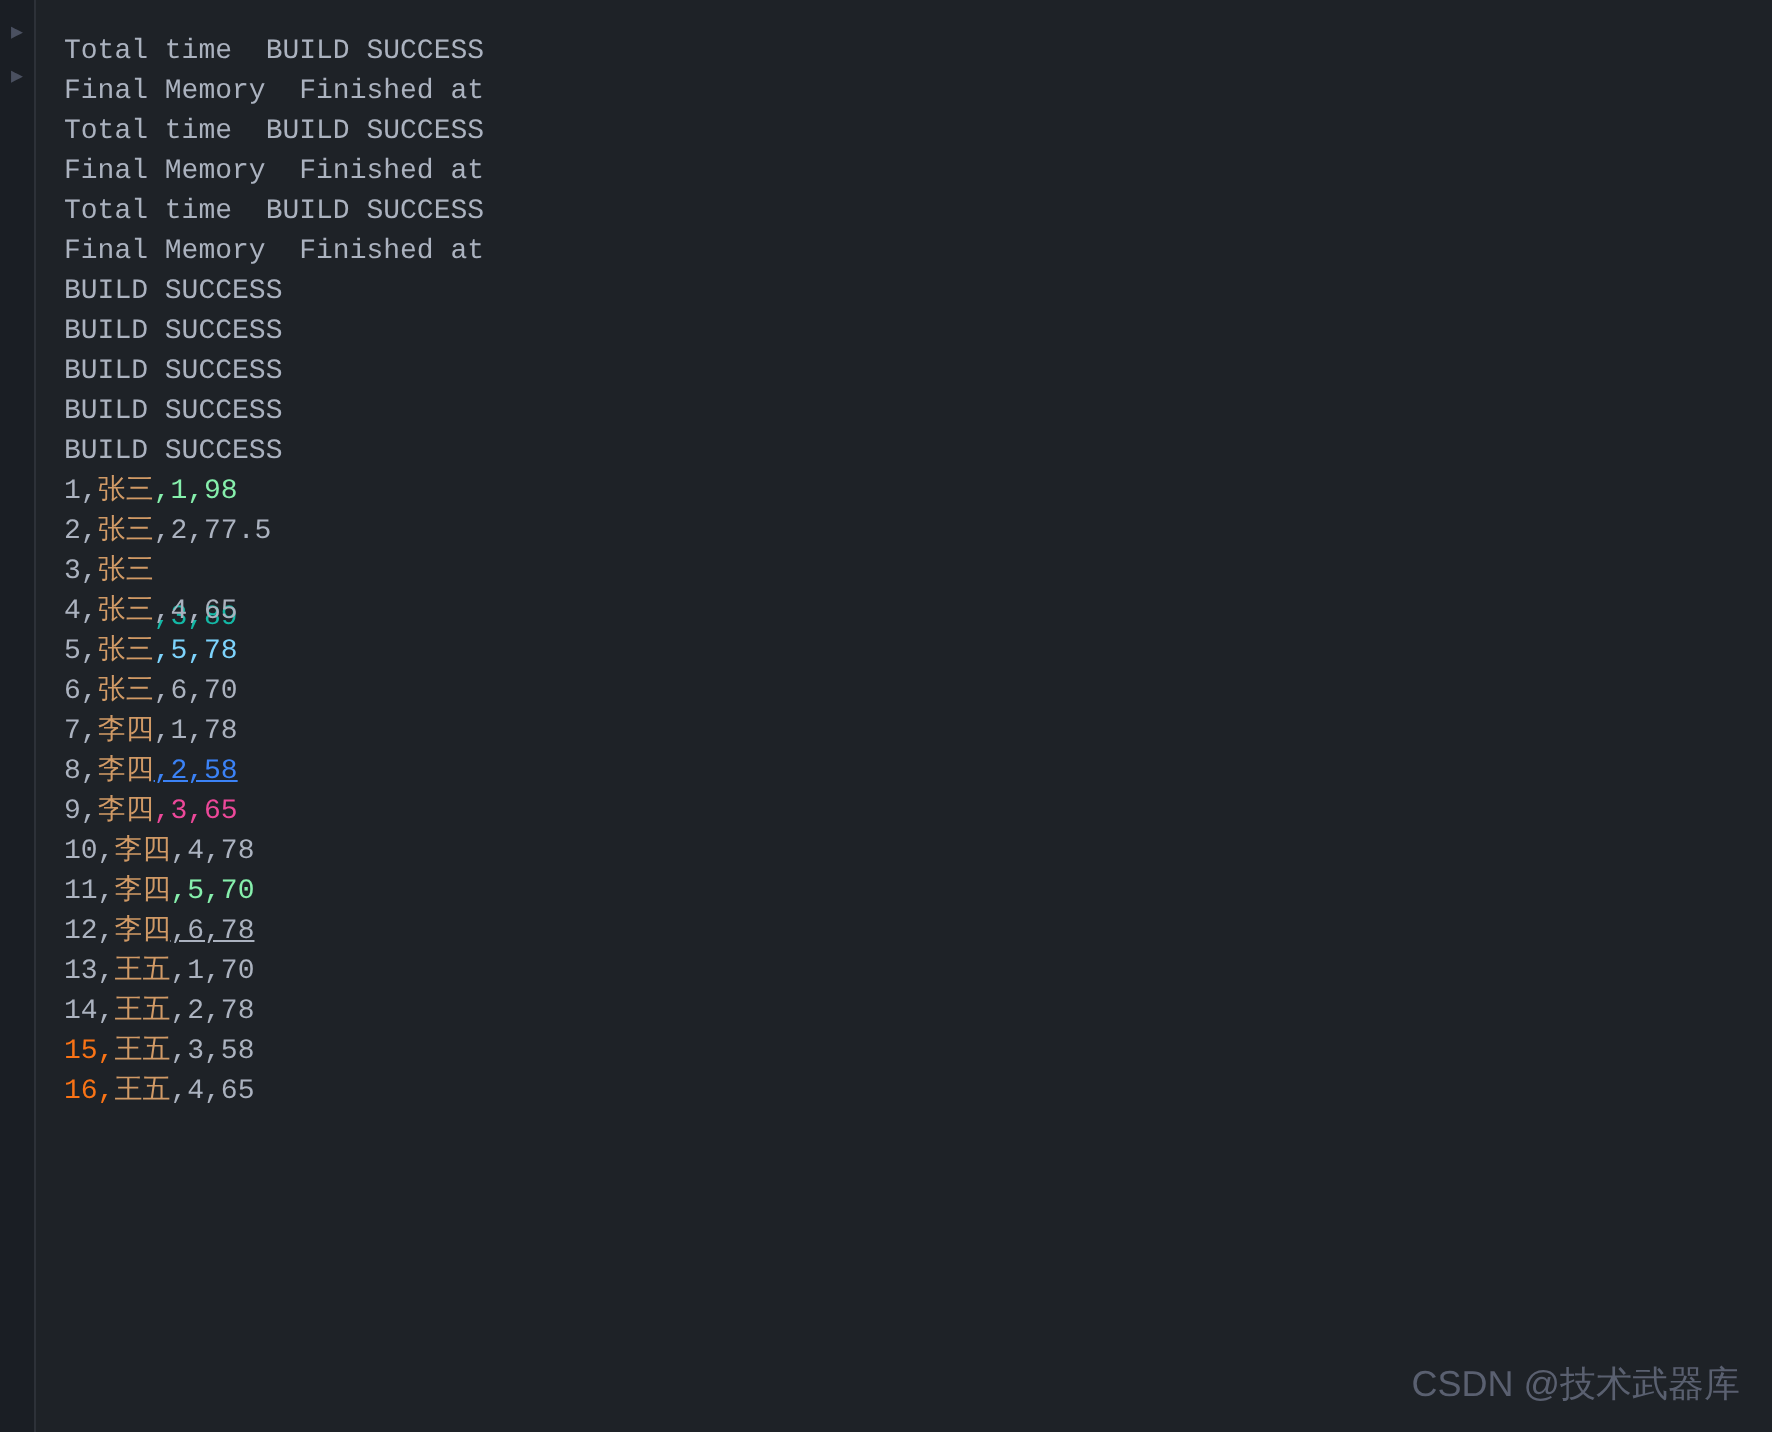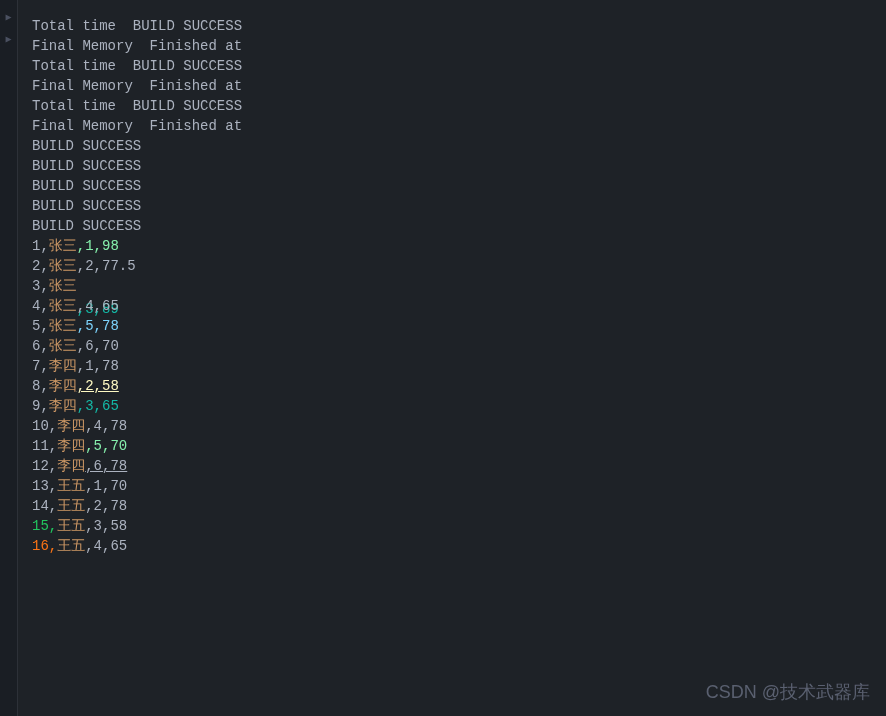--- a/index.html
+++ b/index.html
@@ -90,24 +90,24 @@
       <div class="line" style="color: rgb(171, 178, 191);">BUILD SUCCESS</div>
       <div class="line" style="color: rgb(171, 178, 191);">BUILD SUCCESS</div>
       <div class="line" style="color: rgb(171, 178, 191);">BUILD SUCCESS</div>
       <div class="line"><span style="color: rgb(171, 178, 191);">1,</span><span style="color: rgb(209, 154, 102);">张三</span><span style="color: #86efac;">,1,98</span></div>
       <div class="line"><span style="color: rgb(171, 178, 191);">2,</span><span style="color: rgb(209, 154, 102);">张三</span><span style="color: rgb(171, 178, 191); text-align: right;">,2,77.5</span></div>
       <div class="line"><span style="color: rgb(171, 178, 191);">3,</span><span style="color: rgb(209, 154, 102);">张三</span><span style="color: #14b8a6; margin-top: 46px;">,3,89</span></div>
       <div class="line"><span style="color: rgb(171, 178, 191);">4,</span><span style="color: rgb(209, 154, 102);">张三</span><span style="color: rgb(171, 178, 191);">,4,65</span></div>
       <div class="line"><span style="color: rgb(171, 178, 191);">5,</span><span style="color: rgb(209, 154, 102);">张三</span><span style="color: #7dd3fc;">,5,78</span></div>
       <div class="line"><span style="color: rgb(171, 178, 191);">6,</span><span style="color: rgb(209, 154, 102);">张三</span><span style="color: rgb(171, 178, 191);">,6,70</span></div>
       <div class="line"><span style="color: rgb(171, 178, 191);">7,</span><span style="color: rgb(209, 154, 102);">李四</span><span style="color: rgb(171, 178, 191);">,1,78</span></div>
-      <div class="line"><span style="color: rgb(171, 178, 191);">8,</span><span style="color: rgb(209, 154, 102);">李四</span><span style="color: #fef9c3; text-decoration: underline;">,2,58</span></div>
-      <div class="line"><span style="color: rgb(171, 178, 191);">9,</span><span style="color: rgb(209, 154, 102);">李四</span><span style="color: #14b8a6;">,3,65</span></div>
+      <div class="line"><span style="color: rgb(171, 178, 191);">8,</span><span style="color: rgb(209, 154, 102);">李四</span><span style="color: #3b82f6; text-decoration: underline;">,2,58</span></div>
+      <div class="line"><span style="color: rgb(171, 178, 191);">9,</span><span style="color: rgb(209, 154, 102);">李四</span><span style="color: #ec4899;">,3,65</span></div>
       <div class="line"><span style="color: rgb(171, 178, 191);">10,</span><span style="color: rgb(209, 154, 102);">李四</span><span style="color: rgb(171, 178, 191); font-family: Liberation Mono, monospace;">,4,78</span></div>
       <div class="line"><span style="color: rgb(171, 178, 191);">11,</span><span style="color: rgb(209, 154, 102);">李四</span><span style="color: #86efac;">,5,70</span></div>
       <div class="line"><span style="color: rgb(171, 178, 191);">12,</span><span style="color: rgb(209, 154, 102);">李四</span><span style="color: rgb(171, 178, 191); text-decoration: underline;">,6,78</span></div>
       <div class="line"><span style="color: rgb(171, 178, 191);">13,</span><span style="color: rgb(209, 154, 102);">王五</span><span style="color: rgb(171, 178, 191);">,1,70</span></div>
       <div class="line"><span style="color: rgb(171, 178, 191);">14,</span><span style="color: rgb(209, 154, 102);">王五</span><span style="color: rgb(171, 178, 191);">,2,78</span></div>
-      <div class="line"><span style="color: #22c55e;">15,</span><span style="color: rgb(209, 154, 102);">王五</span><span style="color: rgb(171, 178, 191);">,3,58</span></div>
+      <div class="line"><span style="color: #f97316;">15,</span><span style="color: rgb(209, 154, 102);">王五</span><span style="color: rgb(171, 178, 191);">,3,58</span></div>
       <div class="line"><span style="color: #f97316;">16,</span><span style="color: rgb(209, 154, 102);">王五</span><span style="color: rgb(171, 178, 191);">,4,65</span></div>
     </div>
   <div class="watermark">CSDN @技术武器库</div>
 </div>
 
 </body></html>

